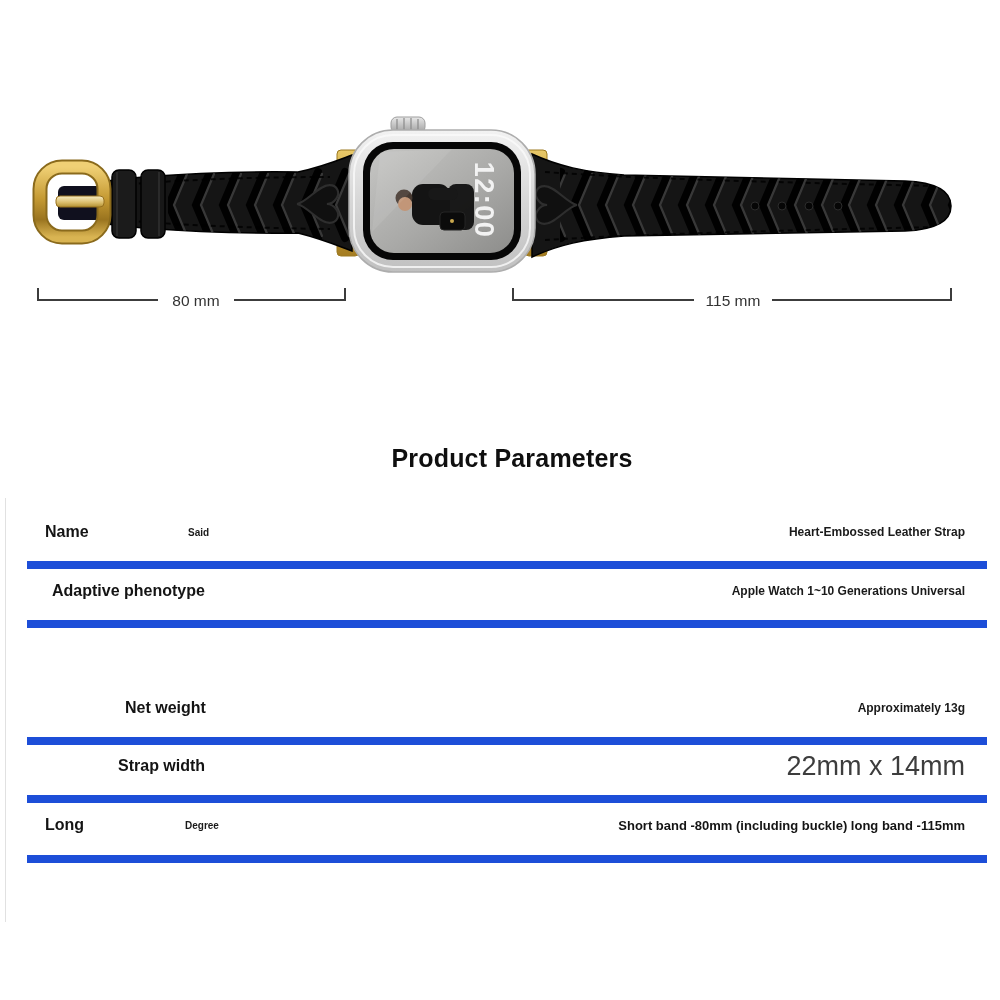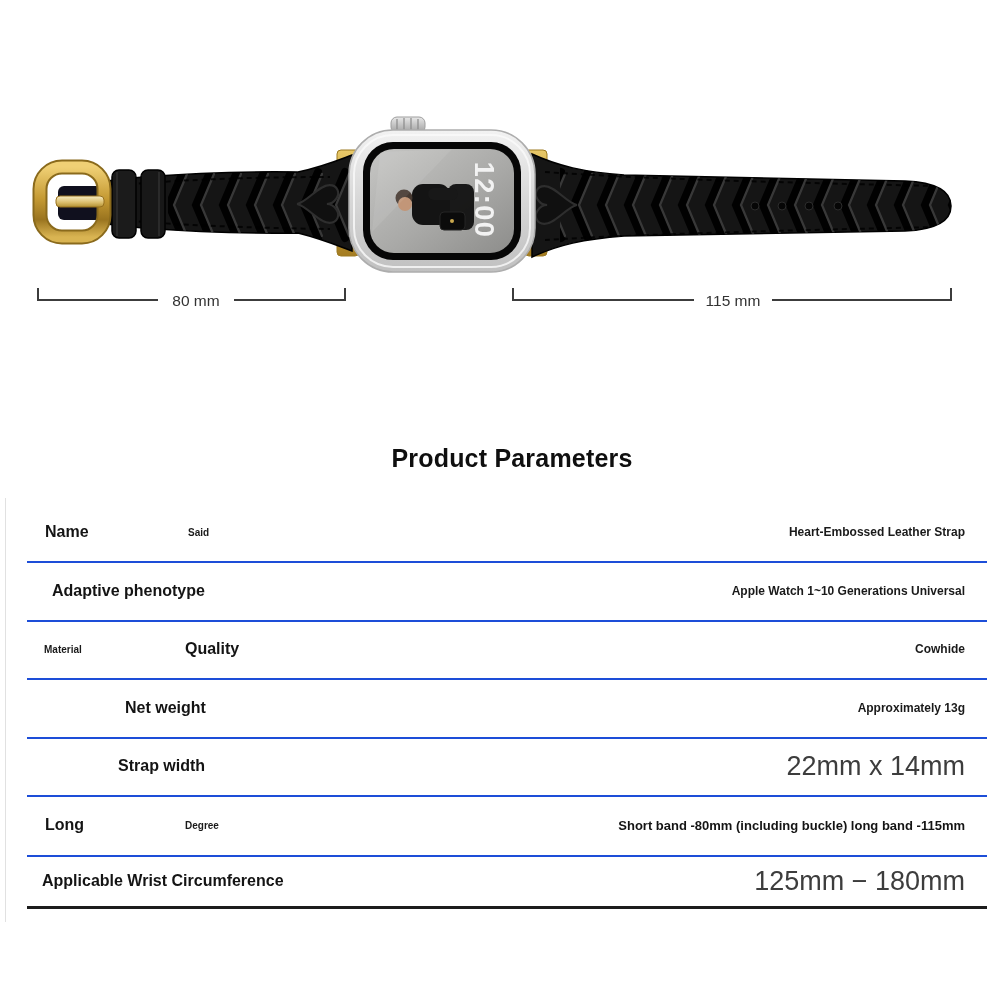--- a/index.html
+++ b/index.html
@@ -2,21 +2,21 @@
 <html><head>
 <meta charset="utf-8">
 <style>
   html,body{margin:0;padding:0;background:#fff;}
   #page{position:relative;width:1000px;height:1000px;background:#ffffff;overflow:hidden;
         font-family:"Liberation Sans","DejaVu Sans",sans-serif;color:#1a1a1a;}
   svg{display:block;}
   #hero{position:absolute;left:0;top:0;}
   #page-title{position:absolute;left:0;top:444px;width:986px;text-align:center;
               font-size:25px;font-weight:bold;color:#0f0f0f;letter-spacing:.2px;margin-left:19px;}
-  .row{position:absolute;left:27px;width:960px;border-bottom:2px solid #1d4ed8;}
+  .row{position:absolute;left:27px;width:960px;border-bottom:8px solid #1d4ed8;}
   .row span{position:absolute;top:50%;transform:translateY(-50%);white-space:nowrap;}
   .lbl-big{font-size:16px;font-weight:bold;color:#141414;}
   .lbl-small{font-size:10px;font-weight:bold;color:#1a1a1a;}
   .val-small{right:22px;font-size:12px;font-weight:bold;color:#1a1a1a;}
   .val-mid{right:22px;font-size:13px;font-weight:bold;color:#141414;}
   .val-big{right:22px;font-size:27px;font-weight:normal;color:#3d3d3d;}
   #r1{top:503px;height:58px;} #r2{top:561px;height:59px;} #r3{top:620px;height:58px;}
   #r4{top:678px;height:59px;} #r5{top:737px;height:58px;} #r6{top:795px;height:60px;}
   #r7{top:855px;height:51px;border-bottom:3px solid #1c1c1c;}
   #left-rule{position:absolute;left:5px;top:498px;width:1px;height:424px;background:#dcdcdc;opacity:.85;}
@@ -160,40 +160,31 @@
     <span class="lbl-big" style="left:18px">Name</span>
     <span class="lbl-small" style="left:161px">Said</span>
     <span class="val-small">Heart-Embossed Leather Strap</span>
   </div>
 
   <div id="r2" class="row">
     <span class="lbl-big" style="left:25px">Adaptive phenotype</span>
     <span class="val-small">Apple Watch 1~10 Generations Universal</span>
   </div>
 
-  <div id="r3" class="row">
-    <span class="lbl-small" style="left:17px">Material</span>
-    <span class="lbl-big" style="left:158px">Quality</span>
-    <span class="val-small">Cowhide</span>
-  </div>
 
   <div id="r4" class="row">
     <span class="lbl-big" style="left:98px">Net weight</span>
     <span class="val-small">Approximately 13g</span>
   </div>
 
   <div id="r5" class="row">
     <span class="lbl-big" style="left:91px">Strap width</span>
     <span class="val-big">22mm x 14mm</span>
   </div>
 
   <div id="r6" class="row">
     <span class="lbl-big" style="left:18px">Long</span>
     <span class="lbl-small" style="left:158px">Degree</span>
     <span class="val-mid">Short band -80mm (including buckle) long band -115mm</span>
   </div>
 
-  <div id="r7" class="row">
-    <span class="lbl-big" style="left:15px">Applicable Wrist Circumference</span>
-    <span class="val-big">125mm − 180mm</span>
-  </div>
 
 </div>
 
 </body></html>

